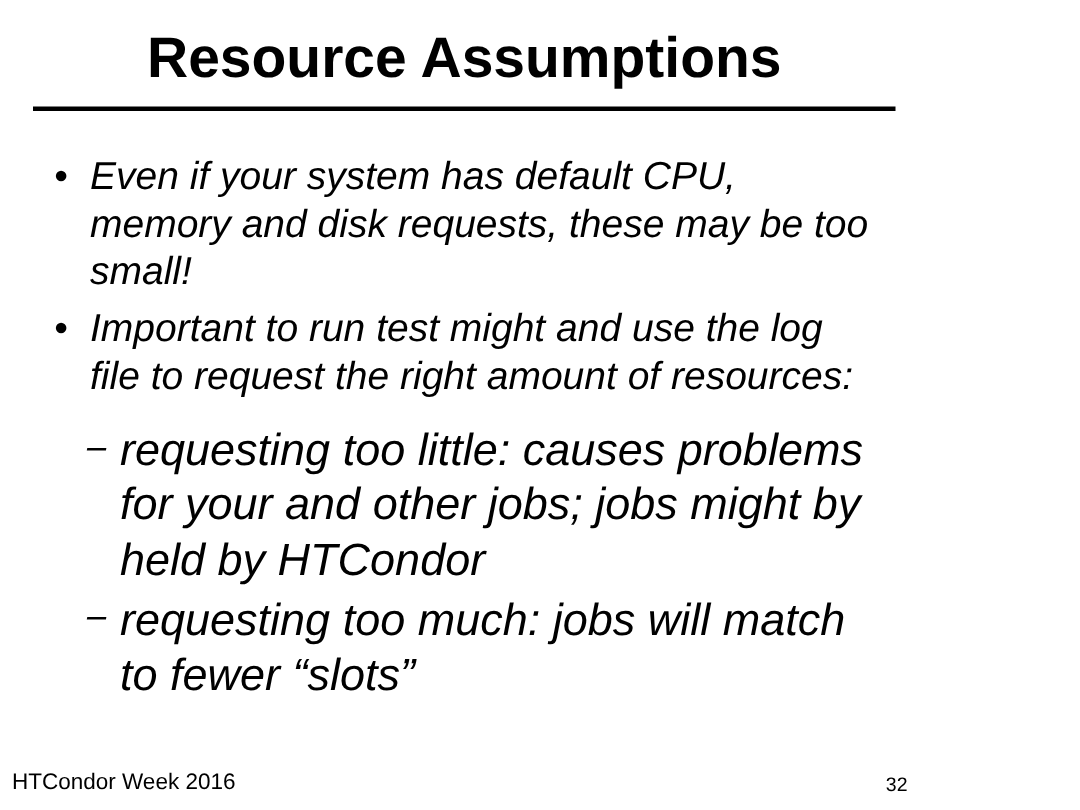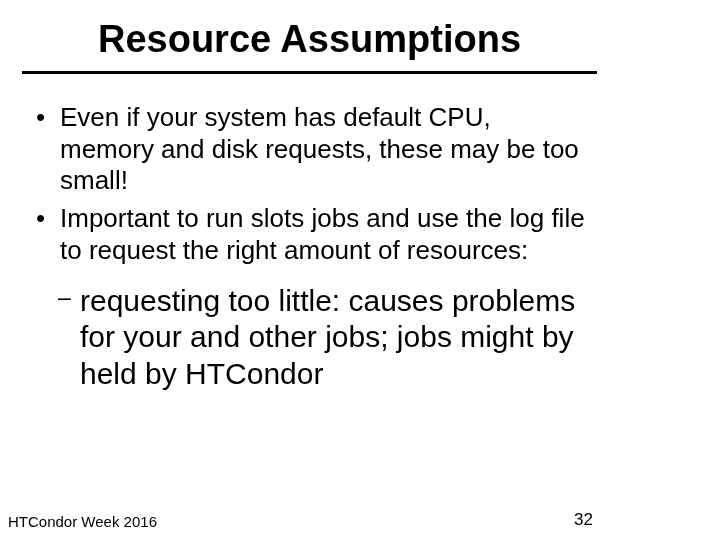--- a/index.html
+++ b/index.html
@@ -1,39 +1,40 @@
 <!DOCTYPE html>
 <html><head>
 <meta charset="utf-8">
 <style>
   * { margin: 0; padding: 0; box-sizing: border-box; }
   html, body { width: 720px; height: 540px; background: #fff; font-family: Arial, Helvetica, sans-serif; color: #000; }
   .slide { width: 619px; height: 540px; position: relative; }
   .title { font-size: 38px; font-weight: bold; text-align: center; padding-top: 18px; letter-spacing: 0px; }
   .rule { border: none; border-top: 3px solid #000; margin: 10px 22px 0 22px; }
-  .content { padding: 28px 34px 0 34px; }
+  .content { padding: 28px 34px 0 34px; font-style: italic; }
   ul.main { list-style: none; }
   ul.main > li { position: relative; padding-left: 26px; font-size: 26px; line-height: 1.22; margin-bottom: 6px; }
   ul.main > li::before { content: "•"; position: absolute; left: 2px; top: 0; font-size: 26px; }
   ul.sub { list-style: none; margin-top: 16px; }
   ul.sub > li { position: relative; padding-left: 46px; font-size: 30px; line-height: 1.22; margin-bottom: 4px; }
   ul.sub > li::before { content: "–"; position: absolute; left: 24px; top: 0; font-size: 23px; }
   .footer-left { position: absolute; left: 8px; bottom: 10px; font-size: 15px; }
-  .footer-right { position: absolute; right: 26px; bottom: 10px; font-size: 17px; }
+  .footer-right { position: absolute; right: 14px; bottom: 10px; font-size: 13px; }
 </style>
 </head>
 <body>
 
 <div class="slide">
   <h1 class="title">Resource Assumptions</h1>
   <hr class="rule">
   <div class="content">
     <ul class="main">
       <li>Even if your system has default CPU, memory and disk requests, these may be too small!</li>
-      <li>Important to run slots jobs and use the log file to request the right amount of resources:</li>
+      <li>Important to run test might and use the log file to request the right amount of resources:</li>
     </ul>
     <ul class="sub">
       <li>requesting too little: causes problems for your and other jobs; jobs might by held by HTCondor</li>
+      <li>requesting too much: jobs will match to fewer “slots”</li>
     </ul>
   </div>
   <div class="footer-left">HTCondor Week 2016</div>
   <div class="footer-right">32</div>
 </div>
 
 </body></html>

